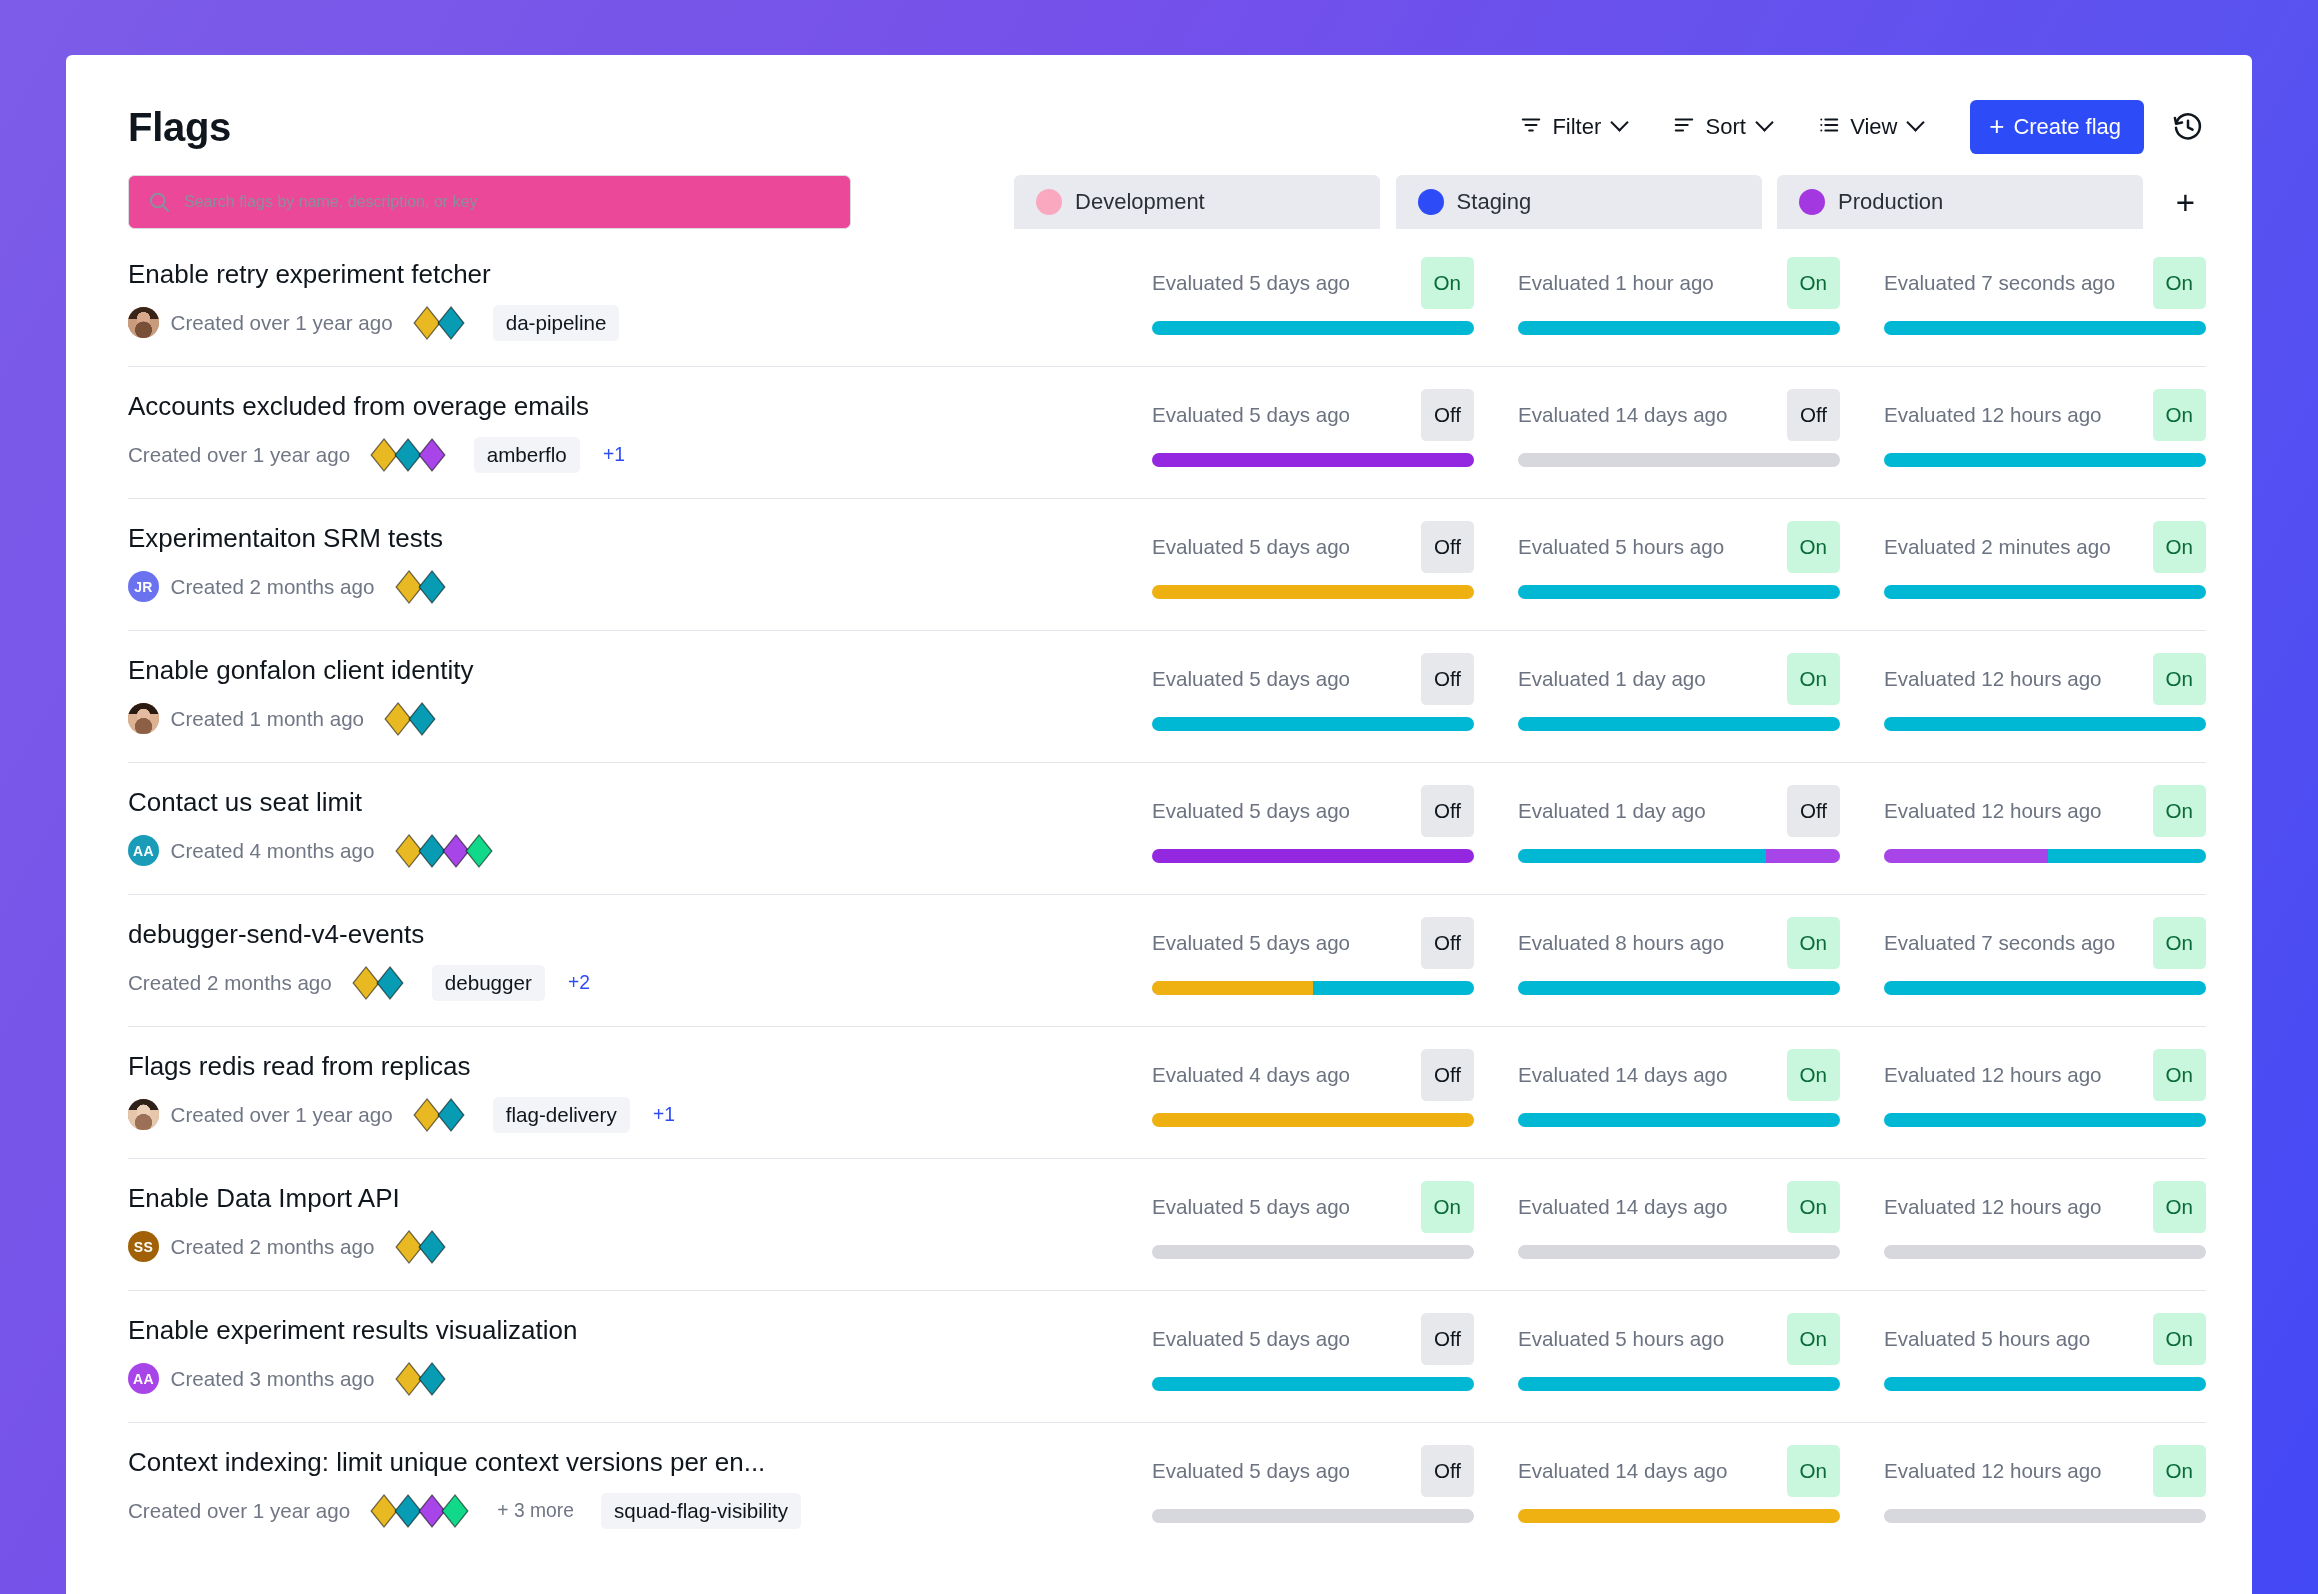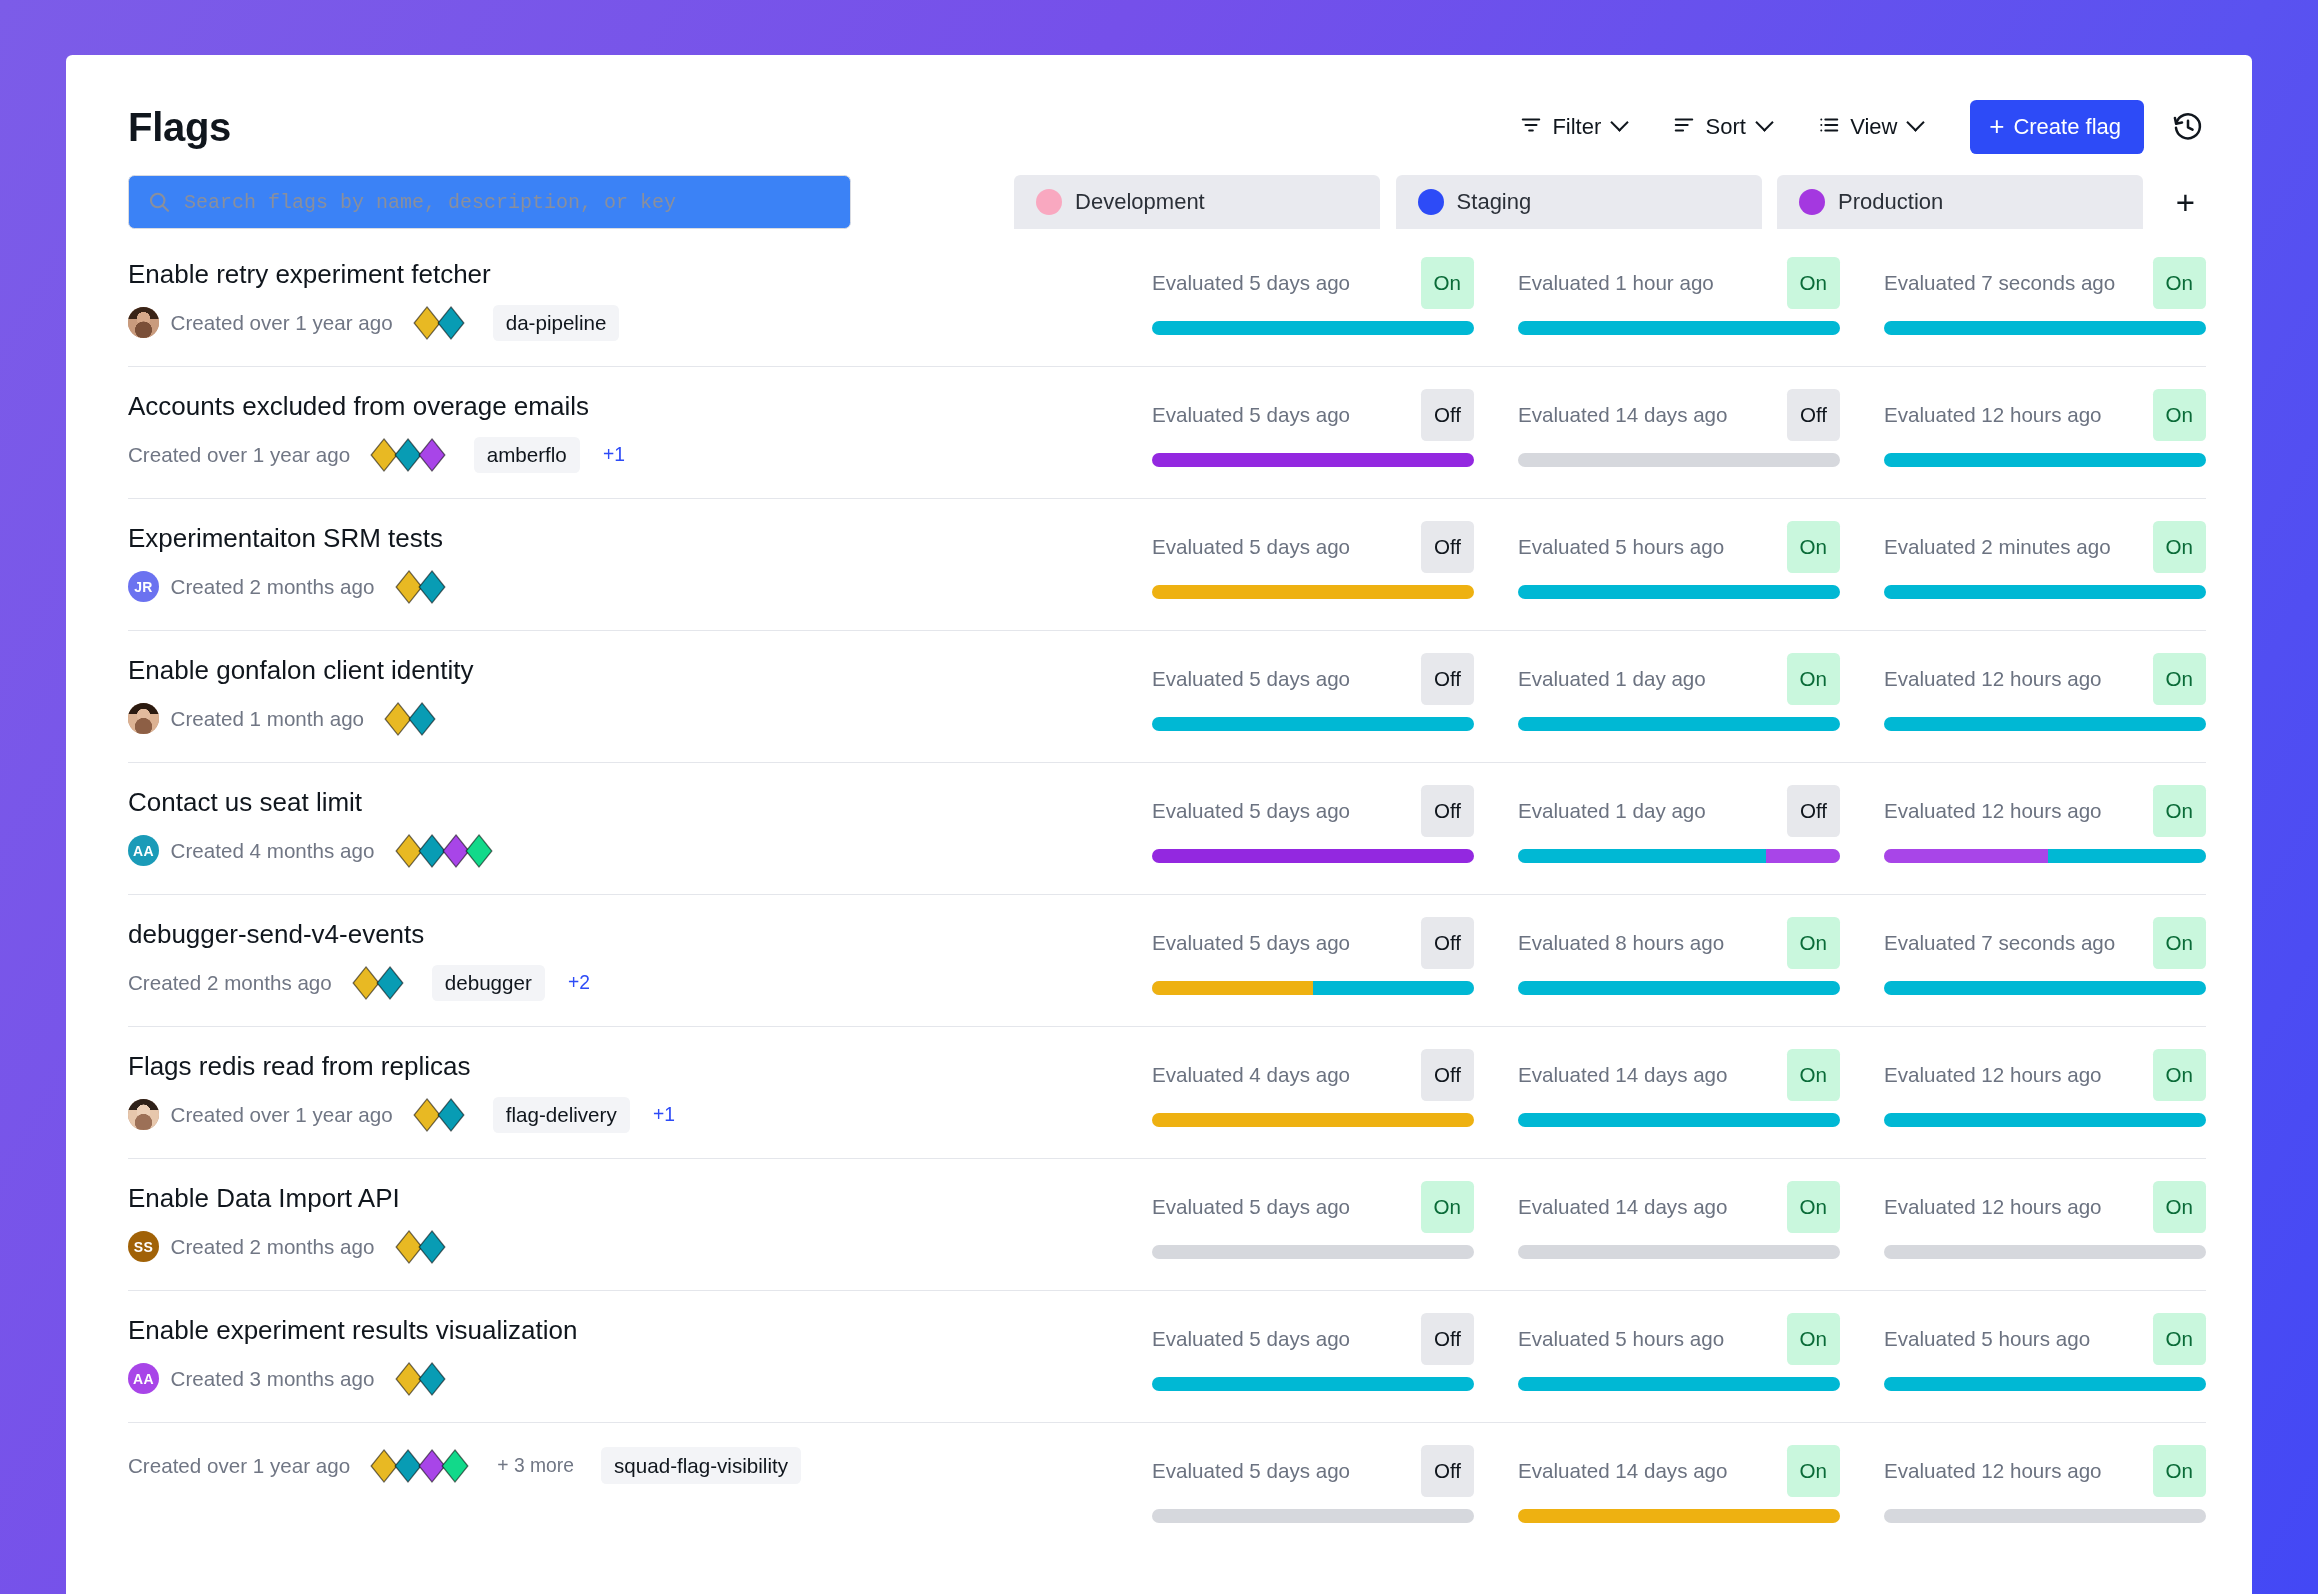--- a/index.html
+++ b/index.html
@@ -114,25 +114,25 @@
   .search-wrap {
     position: relative;
     width: 723px;
     flex: 0 0 auto;
   }
   .search-input {
     width: 100%;
     height: 54px;
     border: 1.3px solid #d9dbe1;
     border-radius: 6.4px;
-    font-size: 20px;
+    font-size: 16px;
     padding: 0 15.5px 0 55px;
     color: #10161d;
-    font-family: Liberation Mono, monospace;
-    background: #3b82f6;
+    font-family: Liberation Sans, sans-serif;
+    background: #ec4899;
     outline: none;
   }
   .search-input::placeholder { color: #8a8f9c; }
   .search-icon-pos {
     position: absolute;
     left: 19.3px; top: 50%;
     transform: translateY(-50%);
     pointer-events: none;
   }
 
@@ -847,20 +847,21 @@
               <span class="status-badge status-on">On</span>
             </div>
             <div class="rollout-bar">
               <div class="seg" style="width: 100%; background: rgb(0, 184, 212);"></div>
             </div>
           </div>
         </div>
       </div>
       <div class="flag-row">
         <div class="flag-main">
+          <div class="flag-name">Context indexing: limit unique context versions per en...</div>
           <div class="flag-meta">
             <span class="created-text">Created over 1 year ago</span>
             <div class="variations">
               <svg class="diamond" viewBox="0 0 46 56">
                 <polygon points="23,3 43,28 23,53 3,28" fill="#e8b923" stroke="rgba(0,0,0,0.55)" stroke-width="2"></polygon>
               </svg>
               <svg class="diamond" viewBox="0 0 46 56">
                 <polygon points="23,3 43,28 23,53 3,28" fill="#089cb4" stroke="rgba(0,0,0,0.55)" stroke-width="2"></polygon>
               </svg>
               <svg class="diamond" viewBox="0 0 46 56">

